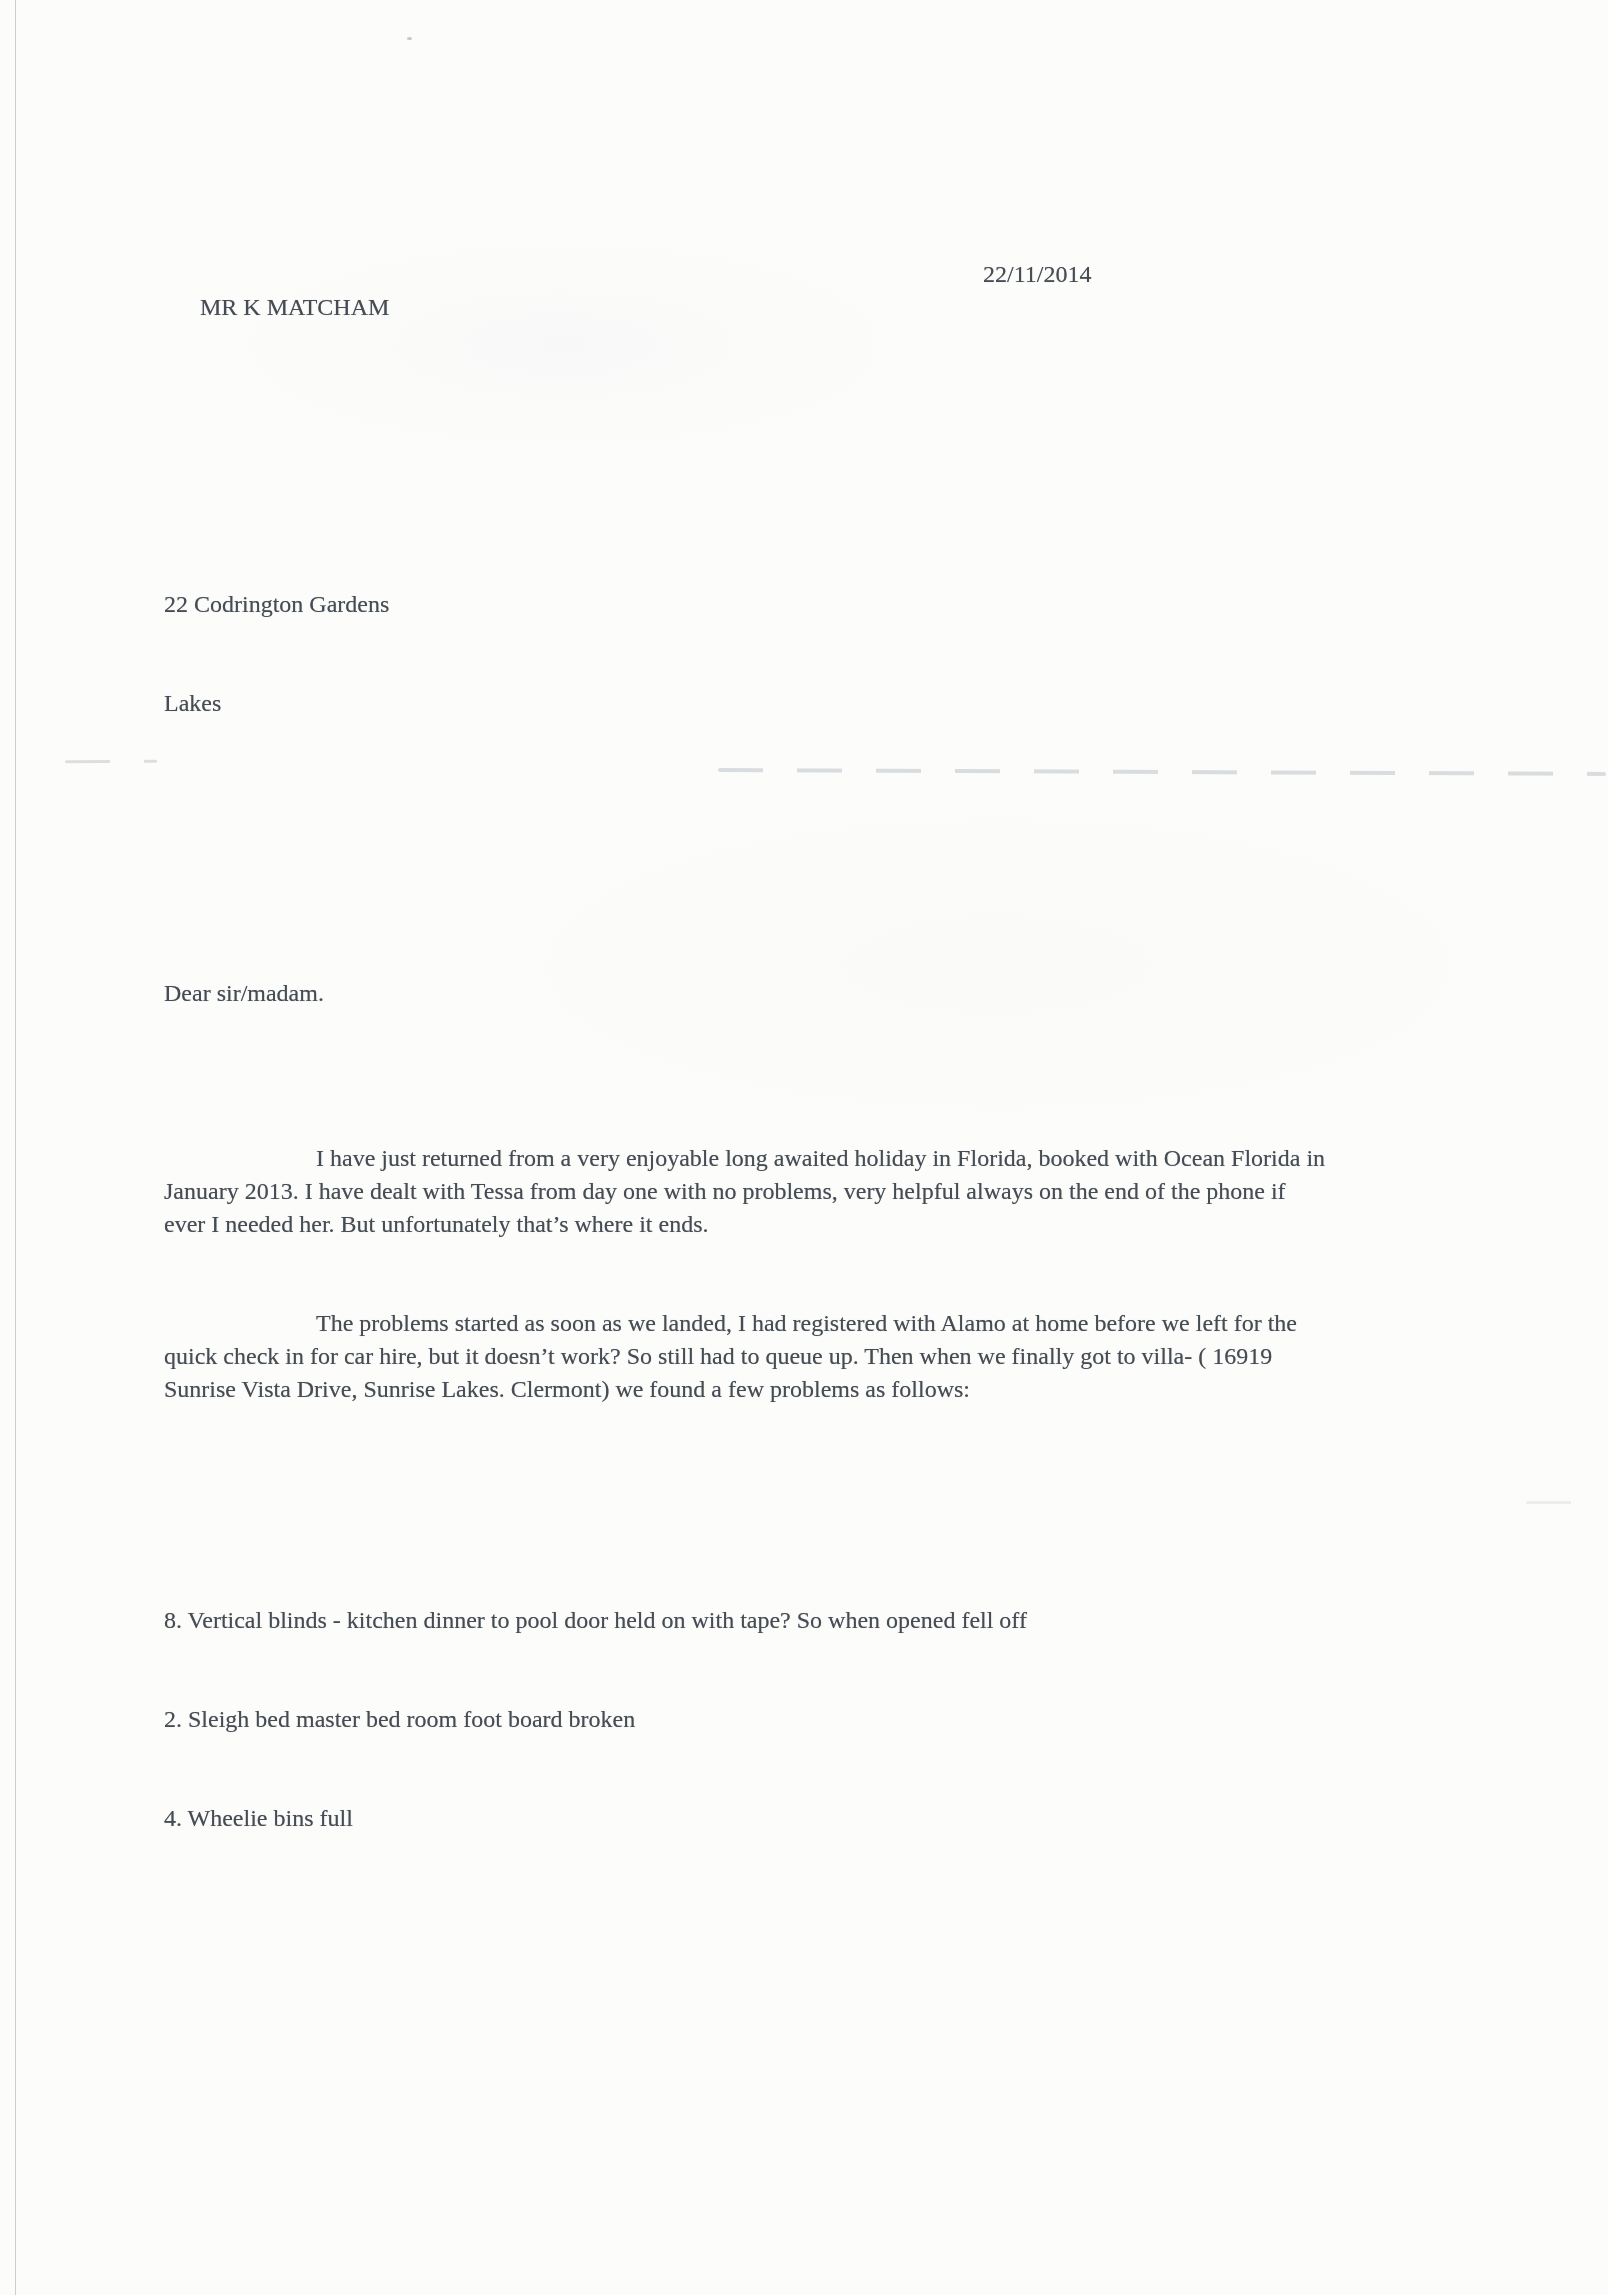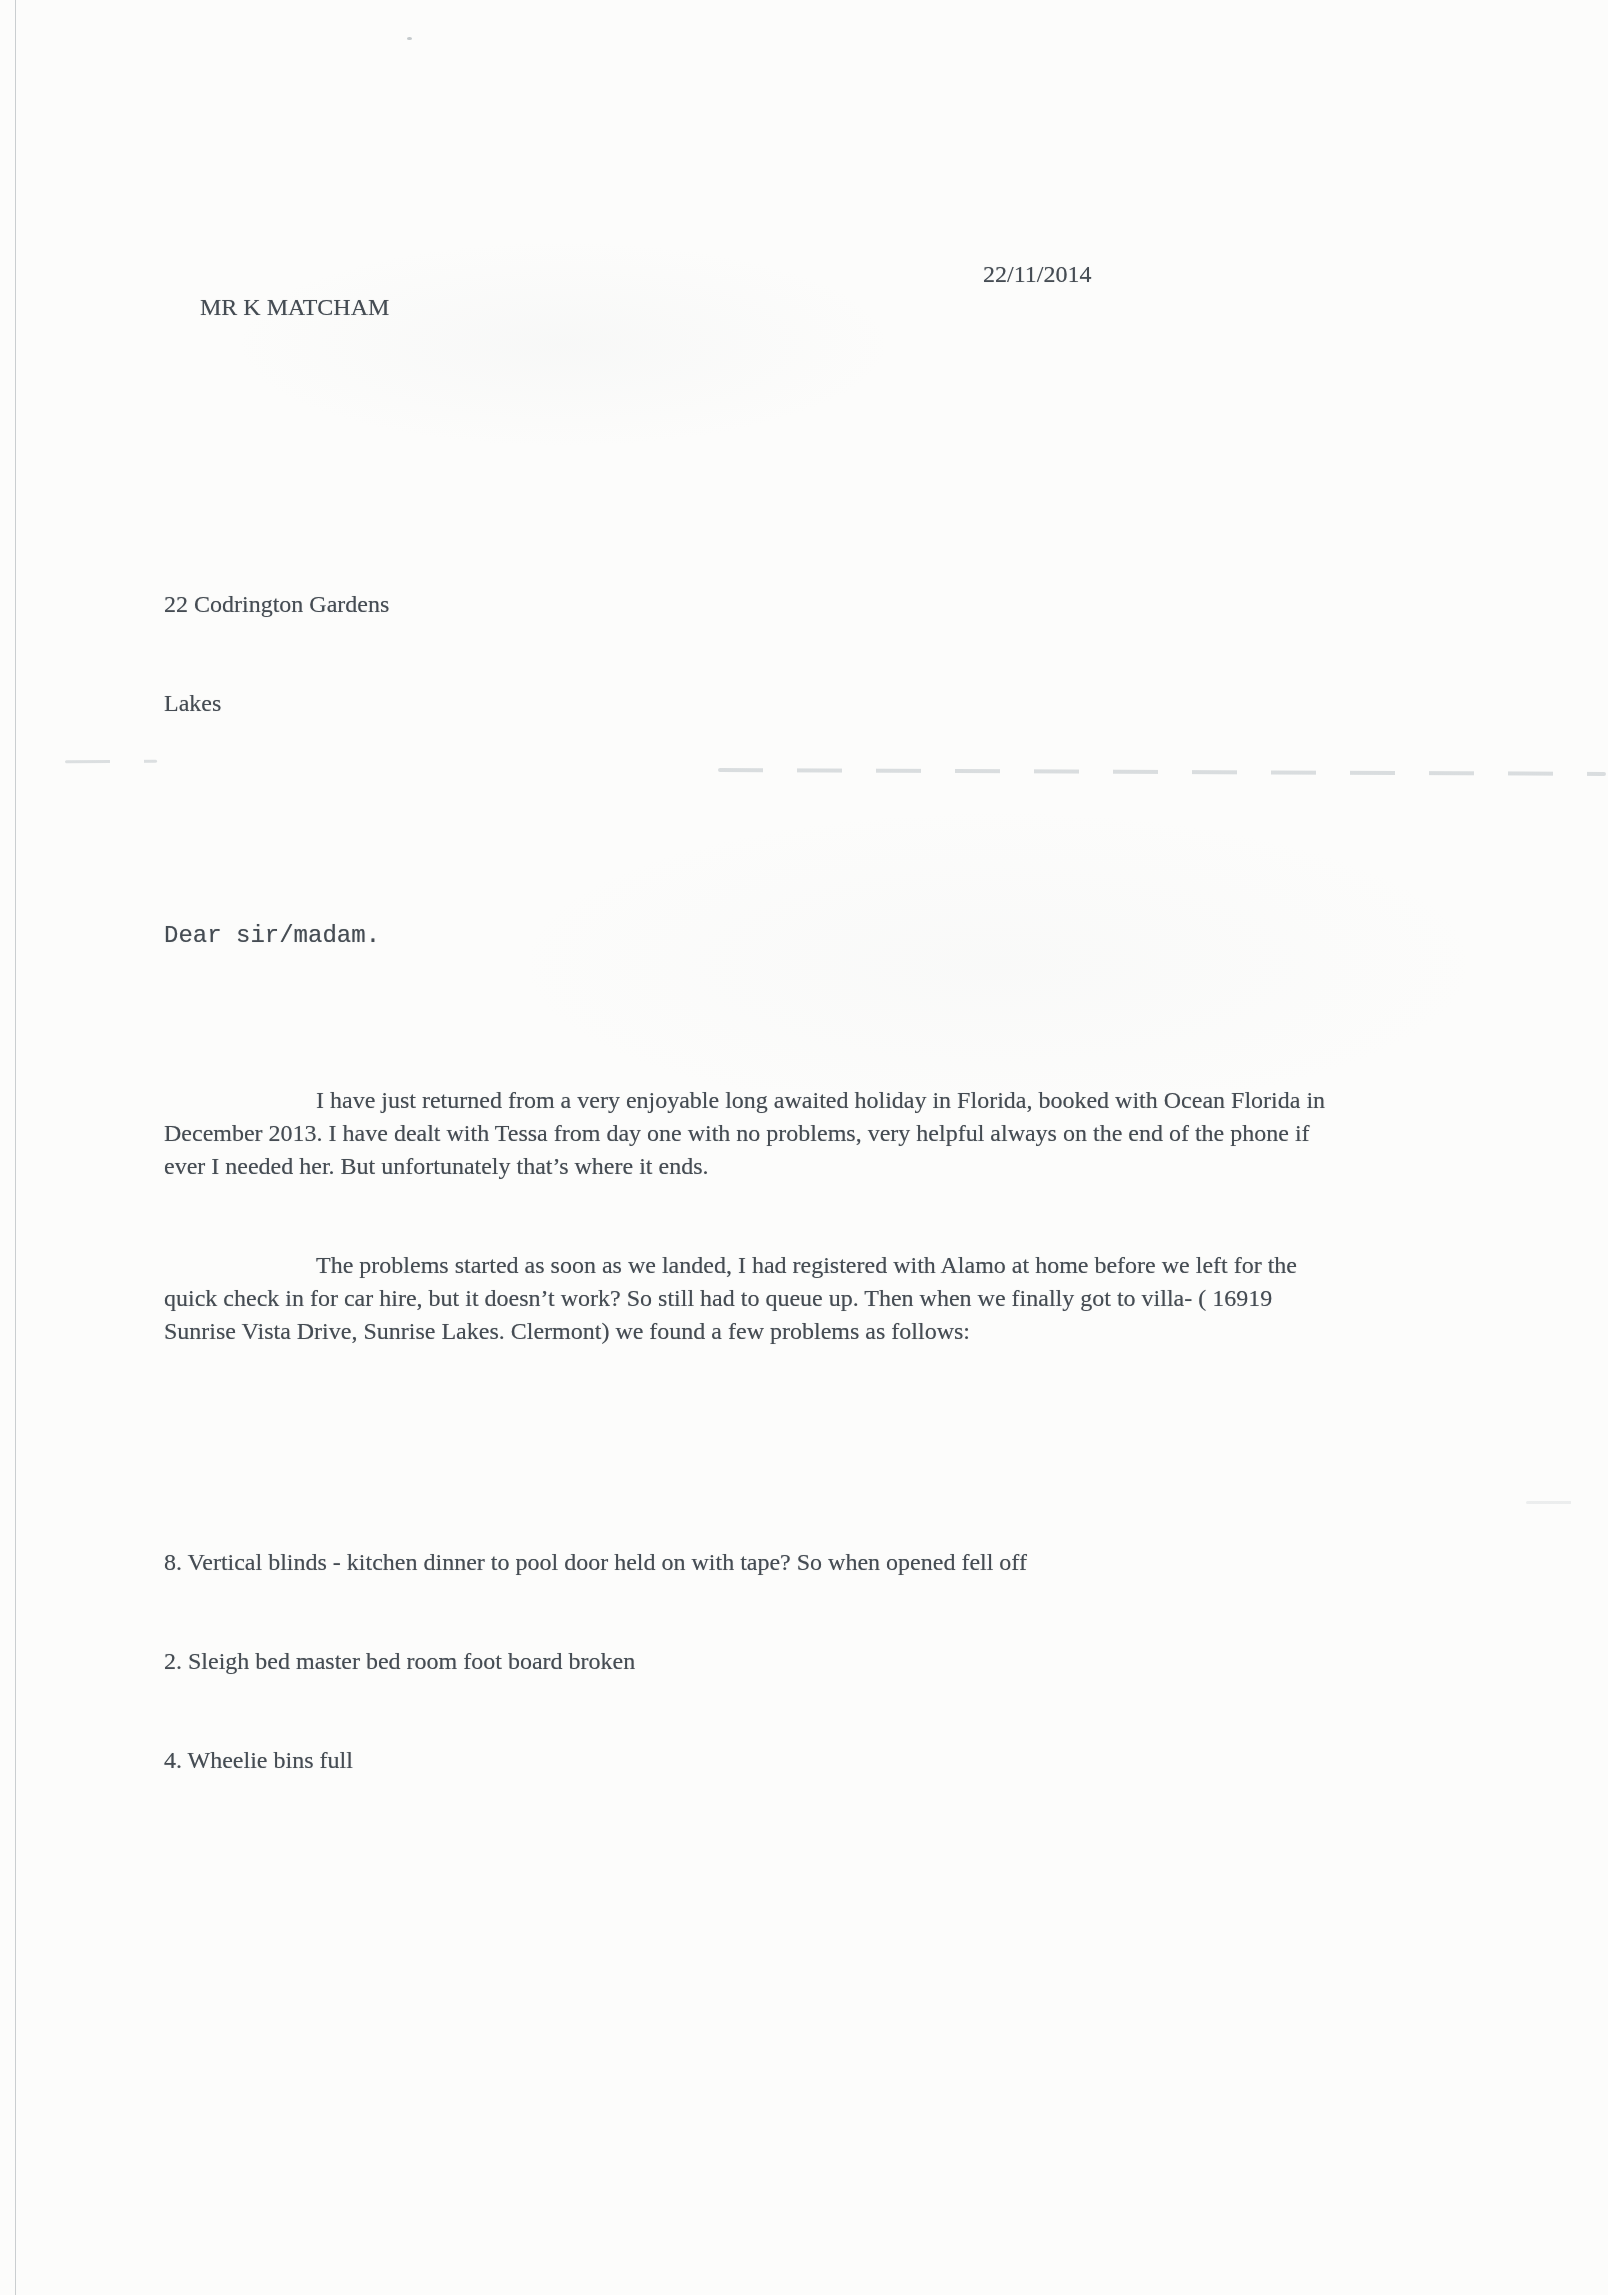--- a/index.html
+++ b/index.html
@@ -35,21 +35,21 @@
 
   .content{
     position:absolute;left:164px;top:0;width:1356px;
     font-size:24px;line-height:33px;color:#454c53;
     white-space:pre;
     text-shadow:0 0 0.7px rgba(69,76,83,0.5);
   }
   p{margin:0;}
   .indent{text-indent:152px;}
   .mt1{margin-top:33px;}
-  .mt2{margin-top:34px;font-family:Liberation Mono, monospace;}
+  .mt2{margin-top:92px;}
   .header-row{margin-top:159px;position:relative;}
   .date{position:absolute;left:819px;top:0;}
   .addr-last{position:relative;}
   .booking{position:absolute;left:515px;top:0;}
   .booking-value{margin-left:17.4px;}
   .issues{margin-top:33px;}
 </style>
 </head>
 <body>
 
@@ -68,21 +68,21 @@
     </div>
 
     <div class="address mt1">
       <div>22 Codrington Gardens</div>
       <div>Lakes</div>
     </div>
 
     <p class="mt2">Dear sir/madam.</p>
 
     <p class="indent mt1">I have just returned from a very enjoyable long awaited holiday in Florida, booked with Ocean Florida in
-December 2013. I have dealt with Tessa from day one with no problems, very helpful always on the end of the phone if
+January 2013. I have dealt with Tessa from day one with no problems, very helpful always on the end of the phone if
 ever I needed her. But unfortunately that’s where it ends.</p>
     <p class="indent">The problems started as soon as we landed, I had registered with Alamo at home before we left for the
 quick check in for car hire, but it doesn’t work? So still had to queue up. Then when we finally got to villa- ( 16919
 Sunrise Vista Drive, Sunrise Lakes. Clermont) we found a few problems as follows:</p>
 
     <div class="issues">
       <div>8. Vertical blinds - kitchen dinner to pool door held on with tape? So when opened fell off</div>
       <div>2. Sleigh bed master bed room foot board broken</div>
       <div>4. Wheelie bins full</div>
       

